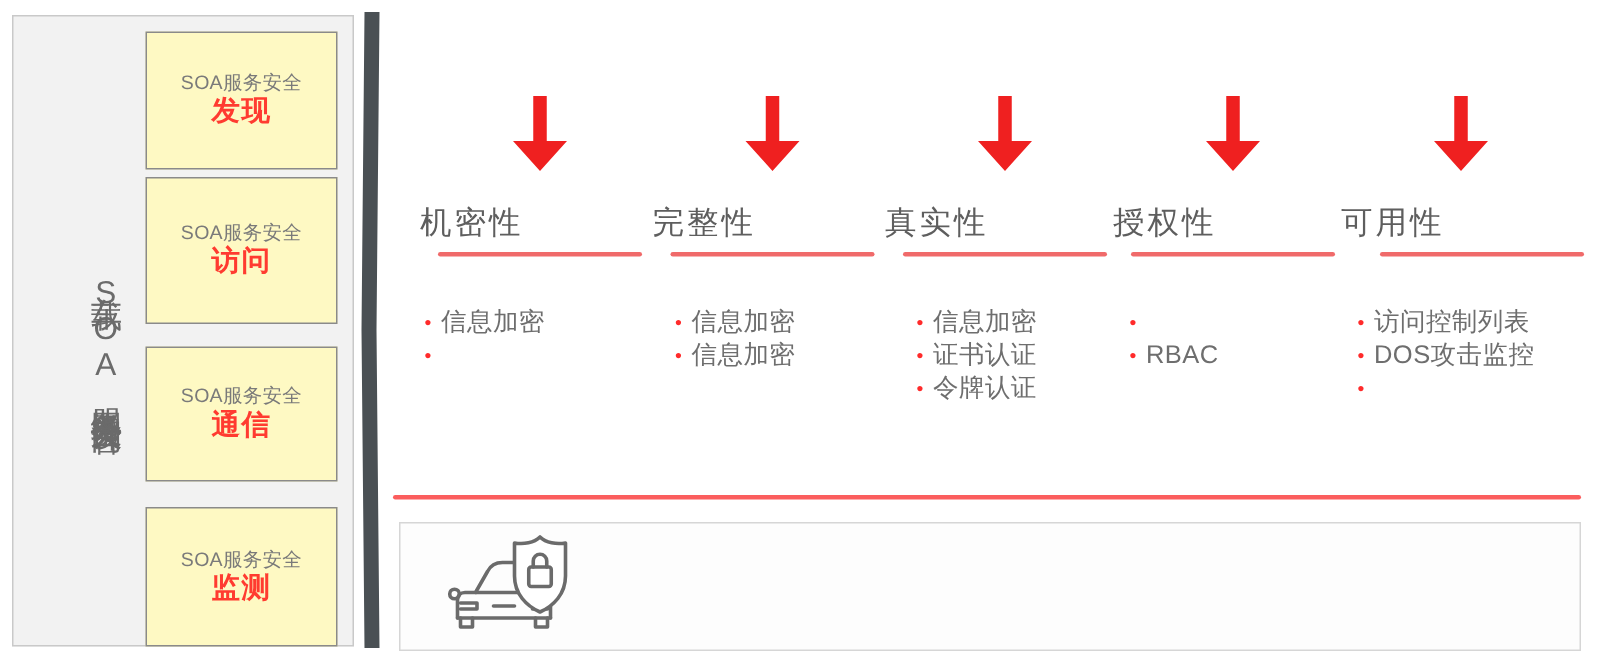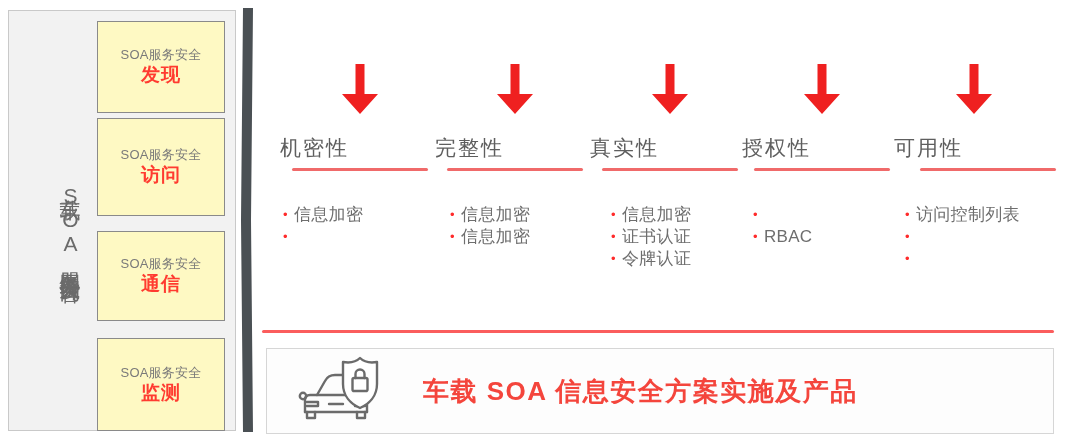--- a/index.html
+++ b/index.html
@@ -307,20 +307,21 @@
         </div>
         <div class="col-title" style="right:26px; left:auto; width:160px;">可用性</div>
         <div class="col-rule" style="left:26px; width:136px;"></div>
         <div class="bullets" style="left:8px; width:186px;">
           <div class="bullet-row">
             <span class="bullet-dot">•</span>
             <span class="bullet-text">访问控制列表</span>
           </div>
           <div class="bullet-row">
             <span class="bullet-dot">•</span>
+            <span class="bullet-text">DOS攻击监控</span>
           </div>
           <div class="bullet-row">
             <span class="bullet-dot">•</span>
           </div>
         </div>
       </div>
 
     </div>
 
     <div class="red-divider"></div>
@@ -340,17 +341,16 @@
           <path d="M32,50 L46,50"></path>
           <circle cx="6" cy="42" r="3.2"></circle>
 
           <path d="M63,4 L63,4 C67,8 74,9 80,8 L80,30 C80,42 72,50 63,54 C54,50 46,42 46,30 L46,8 C52,9 59,8 63,4 Z" fill="#ffffff"></path>
 
           <rect x="55.5" y="24" width="15" height="13" rx="1.6" fill="#ffffff"></rect>
 
           <path d="M58.5,24 L58.5,20 C58.5,17.5 60.5,15.5 63,15.5 C65.5,15.5 67.5,17.5 67.5,20 L67.5,24"></path>
         </svg>
       </div>
-      <div class="banner-text">车载 SOA 信息安全方案实施及产品</div>
     </div>
 
   </div>
 </div>
 
 </body></html>

